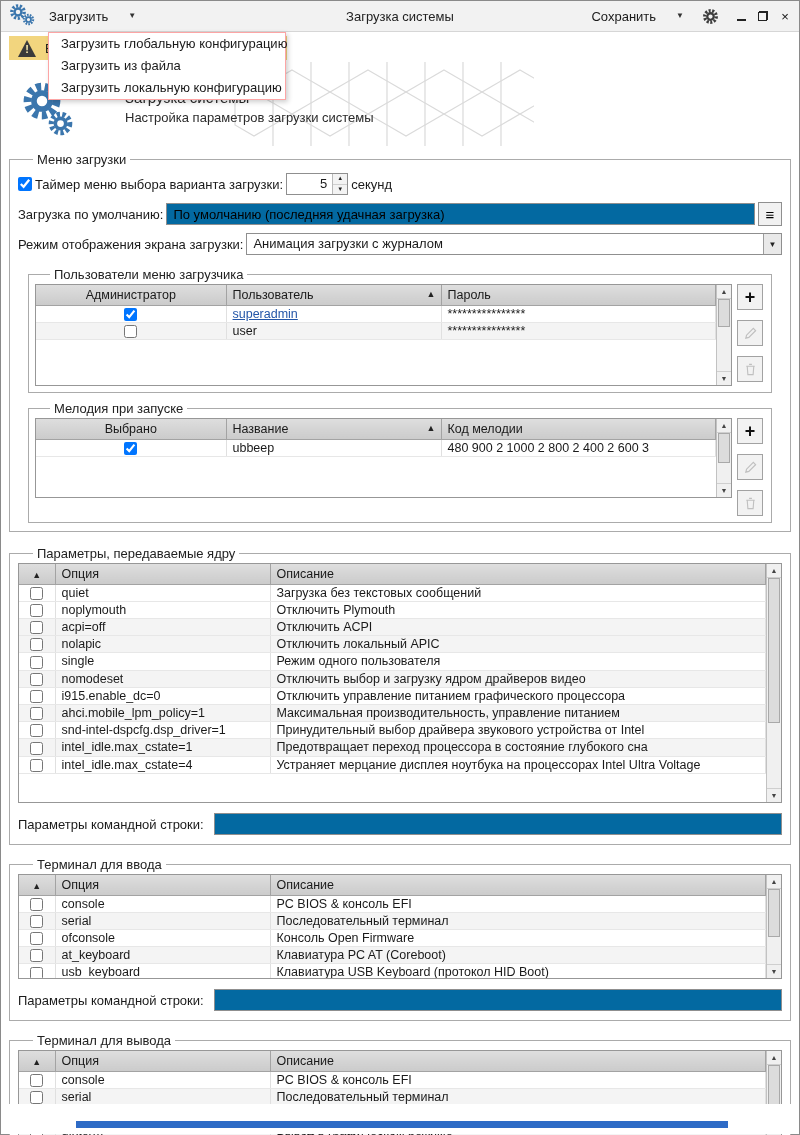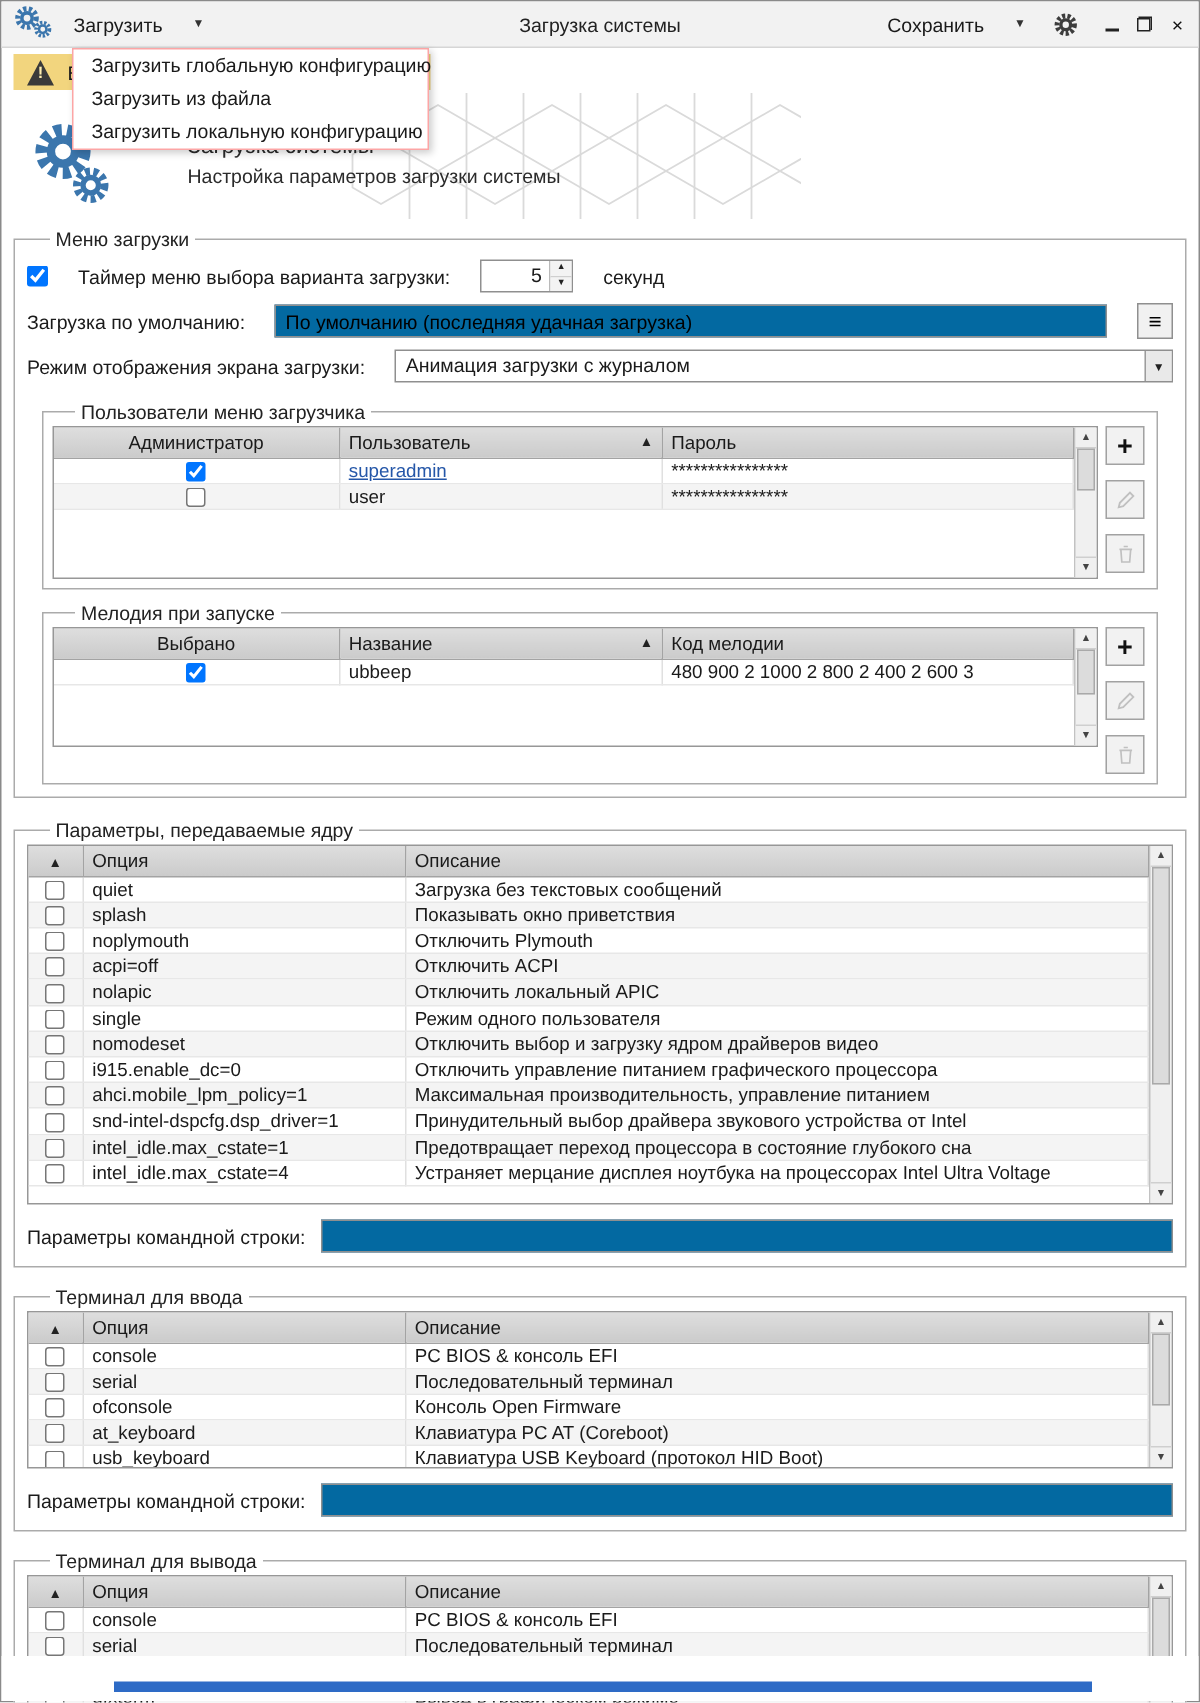--- a/index.html
+++ b/index.html
@@ -38,21 +38,21 @@
   .hexes{position:absolute;left:215px;top:0}
   .logo-gears{position:absolute;left:12px;top:18px;width:72px;height:62px;color:var(--accent-blue)}
   .logo-gears svg{position:absolute}
   .hdr-title{position:absolute;left:116px;top:27px;font-size:15px;color:#2b2b2b}
   .hdr-sub{position:absolute;left:116px;top:48px;font-size:13px;color:#2b2b2b}
 
   
   fieldset{border:1px solid #ababab;margin:6px 8px 0;padding:2px 8px 8px;background:#fff}
   legend{padding:0 4px;margin-left:15px;font-size:13px;color:#222}
   fieldset.sub{margin:8px 10px 0;padding:2px 6px 6px}
-  .form-row{display:flex;align-items:center;gap:20px;height:30px}
+  .form-row{display:flex;align-items:center;gap:3px;height:30px}
   .form-row label{white-space:nowrap}
   .chk{width:14px;height:14px}
 
   .spinbox{display:flex;width:62px;height:22px;border:1px solid #8f8f8f;background:#fff}
   .spin-value{flex:1;text-align:right;padding:2px 5px}
   .spin-btns{width:15px;border-left:1px solid #b9b9b9;display:flex;flex-direction:column}
   .spin-btn{flex:1;font-size:6px;line-height:9px;text-align:center;color:#222;background:#f3f3f3;cursor:pointer}
   .spin-btn:first-child{border-bottom:1px solid #cfcfcf}
 
   .text-input{flex:1;height:22px;border:1px solid #8f8f8f;padding:2px 6px;font:inherit;background:#0369a1}
@@ -348,25 +348,20 @@
             <th class="w-215">Опция</th>
             <th>Описание</th>
           </tr>
         </thead>
         <tbody>
             <tr class="even">
               <td class="td-chk"><input type="checkbox" style=""></td>
               <td><span>quiet</span></td>
               <td><span>Загрузка без текстовых сообщений</span></td>
             </tr>
-            <tr class="odd">
-              <td class="td-chk"><input type="checkbox" style=""></td>
-              <td><span>splash</span></td>
-              <td><span>Показывать окно приветствия</span></td>
-            </tr>
             <tr class="even">
               <td class="td-chk"><input type="checkbox" style=""></td>
               <td><span>noplymouth</span></td>
               <td><span>Отключить Plymouth</span></td>
             </tr>
             <tr class="odd">
               <td class="td-chk"><input type="checkbox" style=""></td>
               <td><span>acpi=off</span></td>
               <td><span>Отключить ACPI</span></td>
             </tr>

